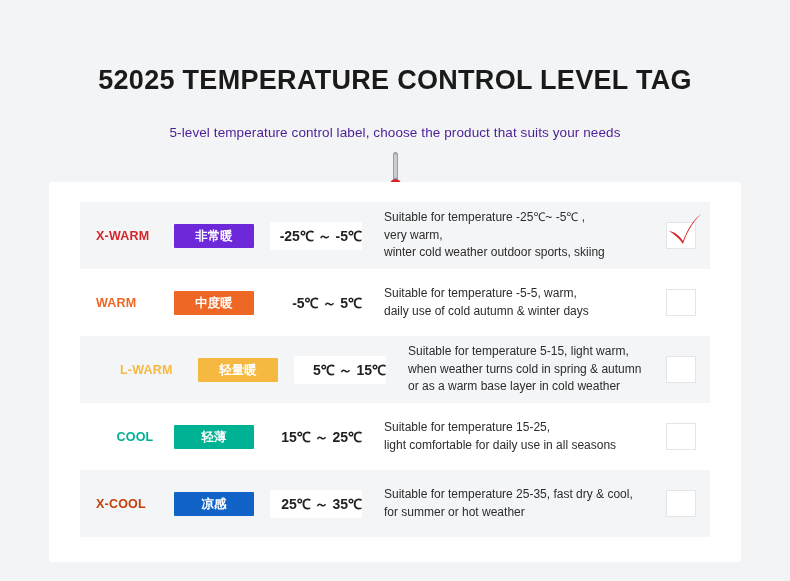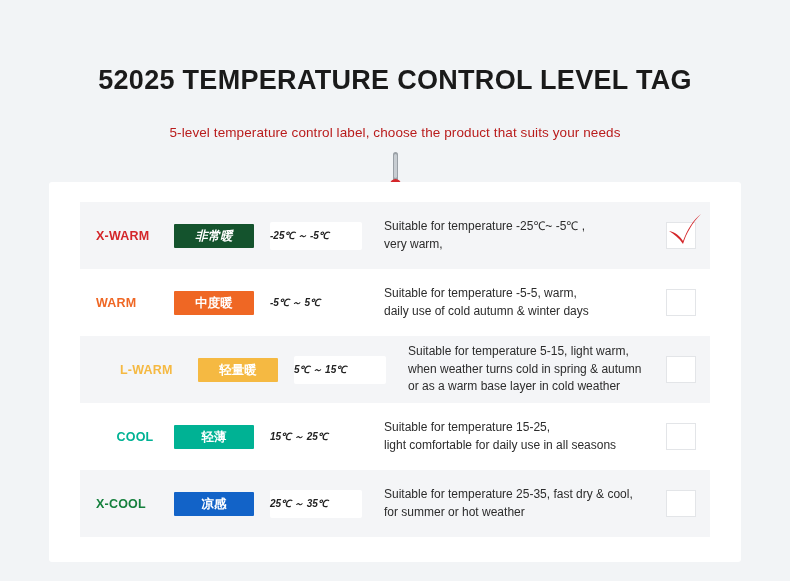--- a/index.html
+++ b/index.html
@@ -25,21 +25,21 @@
     font-weight: bold;
     color: #1a1a1a;
     letter-spacing: 0.3px;
     margin: 15px;
     padding-top: 49px;
     line-height: 1.2;
   }
   .subtitle {
     text-align: center;
     font-size: 13.5px;
-    color: #b91c1c;
+    color: #4c1d95;
     margin: 8px;
     padding-top: 14px;
     letter-spacing: 0.1px;
   }
   .thermo-wrap {
     display: flex;
     justify-content: center;
     align-items: center;
     height: 46px;
     margin-top: 6px;
@@ -123,26 +123,25 @@
     font-weight: bold;
     border-radius: 1px;
   }
   .col-range {
     width: 92px;
     flex: 0 0 92px;
     background: #ffffff;
     border-radius: 2px;
     height: 28px;
     line-height: 28px;
-    text-align: left;
-    font-size: 10px;
+    text-align: right;
+    font-size: 14px;
     font-weight: bold;
     color: #222222;
     margin-right: 22px;
-    font-style: italic;
   }
   .col-desc {
     flex: 1 1 auto;
     font-size: 12px;
     color: #2c2c2c;
     line-height: 1.45;
     padding-right: 10px;
   }
   .col-check {
     width: 42px;
@@ -192,26 +191,27 @@
       <div class="stem-in"></div>
       <div class="bulb"></div>
     </div>
   </div>
 
   <div class="card">
     <div class="rows" id="rows">
         <div class="row alt">
           <div class="col-level" style="color: rgb(212, 38, 42);">X-WARM</div>
           <div class="col-badge">
-            <span class="badge" style="background: #14532d; font-style: italic;">非常暖</span>
+            <span class="badge" style="background: #6d28d9;">非常暖</span>
           </div>
           <div class="col-range">-25℃ ～ -5℃</div>
           <div class="col-desc">
             <div>Suitable for temperature -25℃~ -5℃ ,</div>
             <div>very warm,</div>
+            <div>winter cold weather outdoor sports, skiing</div>
           </div>
           <div class="col-check">
             <div class="checkbox checked">
               <svg class="tick" viewBox="0 0 40 34">
                 <path d="M6 18 C12 19, 17 23, 20 28 C24 17, 30 7, 38 1 C29 10, 23 21, 20 31 C16 25, 11 21, 6 18 Z" fill="#d4262a"></path>
               </svg>
             </div>
           </div>
         </div>
         <div class="row">
@@ -251,21 +251,21 @@
           <div class="col-range">15℃ ～ 25℃</div>
           <div class="col-desc">
             <div>Suitable for temperature 15-25,</div>
             <div>light  comfortable for daily use in all seasons</div>
           </div>
           <div class="col-check">
             <div class="checkbox"></div>
           </div>
         </div>
         <div class="row alt">
-          <div class="col-level" style="color: #15803d;">X-COOL</div>
+          <div class="col-level" style="color: #c2410c;">X-COOL</div>
           <div class="col-badge">
             <span class="badge" style="background: rgb(18, 99, 200);">凉感</span>
           </div>
           <div class="col-range">25℃ ～ 35℃</div>
           <div class="col-desc">
             <div>Suitable for temperature 25-35, fast dry &amp; cool,</div>
             <div>for summer or hot weather</div>
           </div>
           <div class="col-check">
             <div class="checkbox"></div>

